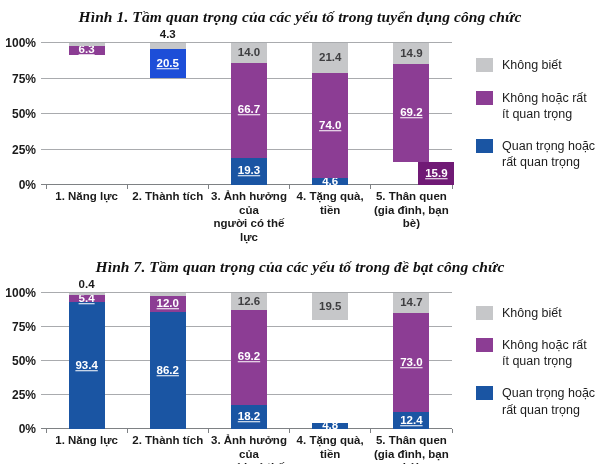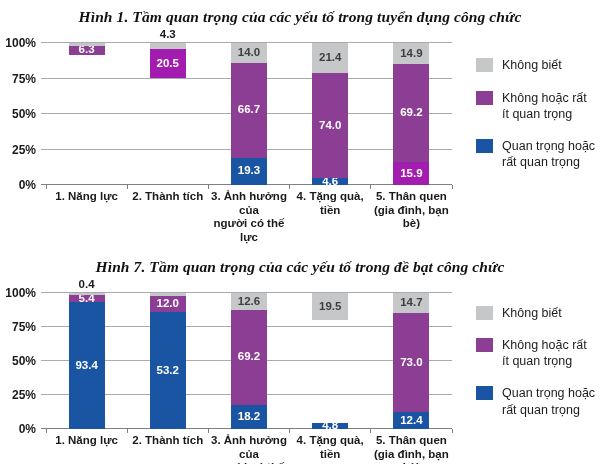--- a/index.html
+++ b/index.html
@@ -20,21 +20,21 @@
   .plot { position:relative; width:406px; flex:0 0 auto; }
   .grid-line { position:absolute; left:-5px; right:0; height:1px; background:#a9abae; }
   .grid-line.zero { background:#7e8184; }
   .x-tickmark { position:absolute; top:100%; width:1px; height:4px; background:#7e8184; }
 
   .bar-col { position:absolute; top:0; bottom:0; }
   .bar-seg { position:absolute; left:50%; transform:translateX(-50%); width:36px; }
   .val { position:absolute; left:-22px; right:-22px; text-align:center;
          font-size:11.5px; font-weight:bold; line-height:1; }
   .val.inside { top:50%; transform:translateY(-50%); }
-  .val.light { color:#ffffff; }
+  .val.light { color:#ffffff;text-decoration:underline; }
   .val.dark  { color:#3e3e40; }
   .val.above { color:#1a1a1a; }
 
   .x-labels { position:relative; margin-left:46px; width:406px; display:flex; min-height:36px; }
   .x-label { width:20%; box-sizing:border-box; padding-top:5px; text-align:center;
              font-size:11.5px; font-weight:bold; color:#1a1a1a;
              white-space:pre-line; line-height:1.18; }
 
   .legend { margin-left:24px; align-self:center; display:flex; flex-direction:column;
             gap:16px; flex:1 1 auto; }
@@ -71,21 +71,21 @@
           <div class="x-tickmark" style="left: calc(60% - 0.5px);"></div>
           <div class="x-tickmark" style="left: calc(80% - 0.5px);"></div>
           <div class="x-tickmark" style="left: calc(100% - 0.5px);"></div>
           <div class="bar-col" style="left: 0%; width: 20%;">
             <div class="bar-seg" style="background: rgb(140, 61, 148); bottom: 91.8%; height: 6.3%;">
               <div class="val inside light">6.3</div>
             </div>
             <div class="bar-seg" style="background: rgb(198, 199, 201); bottom: 98.1%; height: 1.9%;"></div>
           </div>
           <div class="bar-col" style="left: 20%; width: 20%;">
-            <div class="bar-seg" style="background: #a21caf; bottom: 75.1%; height: 20.5%;">
+            <div class="bar-seg" style="background: #1d4ed8; bottom: 75.1%; height: 20.5%;">
               <div class="val inside light">20.5</div>
             </div>
             <div class="bar-seg" style="background: rgb(198, 199, 201); bottom: 95.6%; height: 4.3%;"></div>
             <div class="val above" style="bottom: calc(99.9% + 3px);">4.3</div>
           </div>
           <div class="bar-col" style="left: 40%; width: 20%;">
             <div class="bar-seg" style="background: rgb(26, 85, 163); bottom: 0%; height: 19.3%;">
               <div class="val inside light">19.3</div>
             </div>
             <div class="bar-seg" style="background: rgb(140, 61, 148); bottom: 19.3%; height: 66.7%;">
@@ -100,21 +100,21 @@
               <div class="val inside light">4.6</div>
             </div>
             <div class="bar-seg" style="background: rgb(140, 61, 148); bottom: 4.6%; height: 74%;">
               <div class="val inside light">74.0</div>
             </div>
             <div class="bar-seg" style="background: rgb(198, 199, 201); bottom: 78.6%; height: 21.4%;">
               <div class="val inside dark">21.4</div>
             </div>
           </div>
           <div class="bar-col" style="left: 80%; width: 20%;">
-            <div class="bar-seg" style="background: #a21caf; bottom: 0%; height: 15.9%;">
+            <div class="bar-seg" style="background: #701a75; bottom: 0%; height: 15.9%; margin-left: 25px;">
               <div class="val inside light">15.9</div>
             </div>
             <div class="bar-seg" style="background: rgb(140, 61, 148); bottom: 15.9%; height: 69.2%;">
               <div class="val inside light">69.2</div>
             </div>
             <div class="bar-seg" style="background: rgb(198, 199, 201); bottom: 85.1%; height: 14.9%;">
               <div class="val inside dark">14.9</div>
             </div>
           </div>
         </div>
@@ -174,21 +174,21 @@
               <div class="val inside light">93.4</div>
             </div>
             <div class="bar-seg" style="background: rgb(140, 61, 148); bottom: 93.4%; height: 5.4%;">
               <div class="val inside light">5.4</div>
             </div>
             <div class="bar-seg" style="background: rgb(198, 199, 201); bottom: 98.8%; height: 1.1%;"></div>
             <div class="val above" style="bottom: calc(99.9% + 3px);">0.4</div>
           </div>
           <div class="bar-col" style="left: 20%; width: 20%;">
             <div class="bar-seg" style="background: rgb(26, 85, 163); bottom: 0%; height: 86.2%;">
-              <div class="val inside light">53.2</div>
+              <div class="val inside light">86.2</div>
             </div>
             <div class="bar-seg" style="background: rgb(140, 61, 148); bottom: 86.2%; height: 12%;">
               <div class="val inside light">12.0</div>
             </div>
             <div class="bar-seg" style="background: rgb(198, 199, 201); bottom: 98.2%; height: 1.7%;"></div>
           </div>
           <div class="bar-col" style="left: 40%; width: 20%;">
             <div class="bar-seg" style="background: rgb(26, 85, 163); bottom: 0%; height: 18.2%;">
               <div class="val inside light">18.2</div>
             </div>

